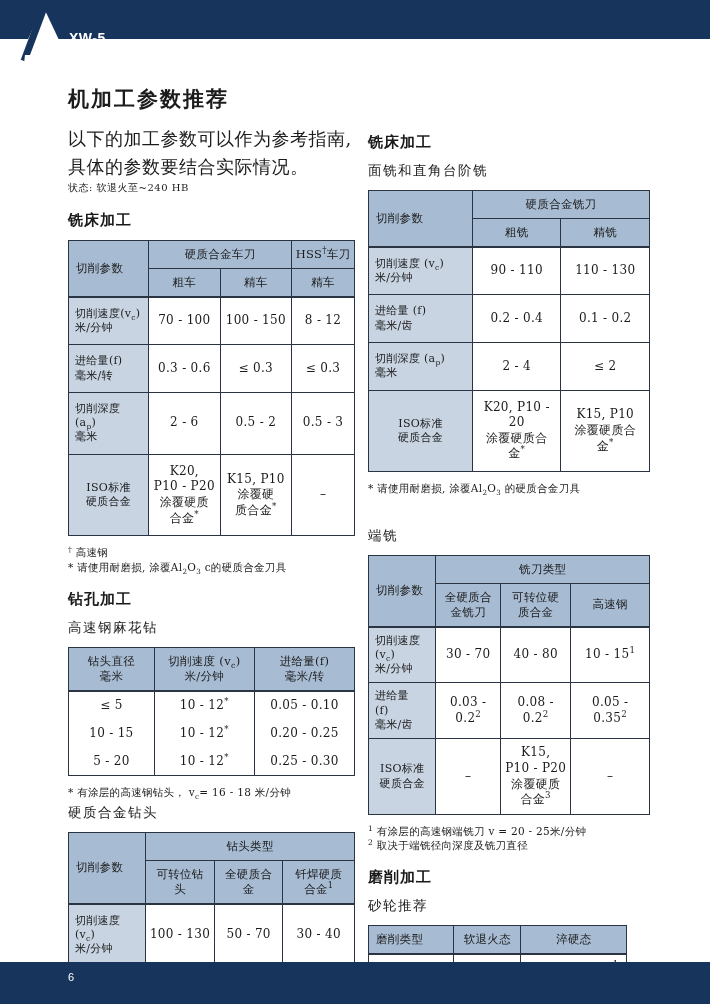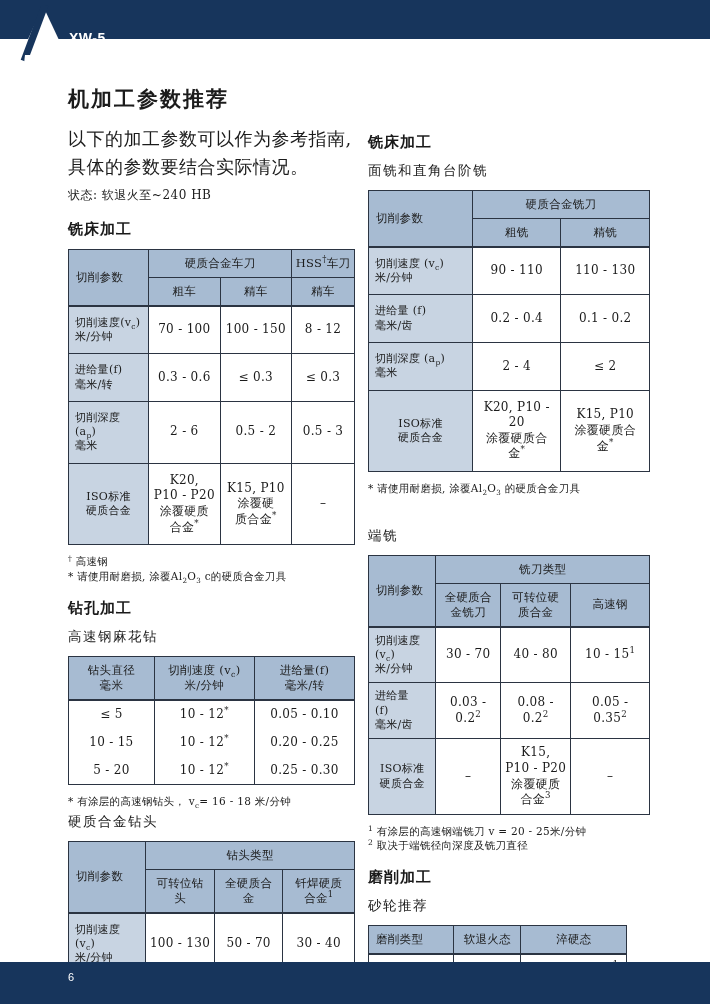--- a/index.html
+++ b/index.html
@@ -46,21 +46,21 @@
     padding-top:28px;
     display:flex;gap:13px;
   }
   .col-left{width:287px;flex:none;}
   .col-right{width:282px;flex:none;padding-top:32px;}
   .title{
     font-size:21px;font-weight:700;letter-spacing:2px;
     margin-bottom:12px;
   }
   .intro{font-size:18px;line-height:1.55;letter-spacing:.5px;margin-top:12px;}
-  .cond{font-size:12px;margin-top:6px;letter-spacing:.5px;}
+  .cond{font-size:10px;letter-spacing:.5px;}
   h2.sec{
     font-family:"Liberation Sans",sans-serif;
     font-size:15px;font-weight:bold;color:#1a1a1a;
     margin:16px 0 10px;letter-spacing:1px;
   }
   h3.sub{
     font-size:13.5px;font-weight:400;letter-spacing:1.5px;
     margin:4px 0 10px;
   }
   .gap-big{margin-top:78px;}

